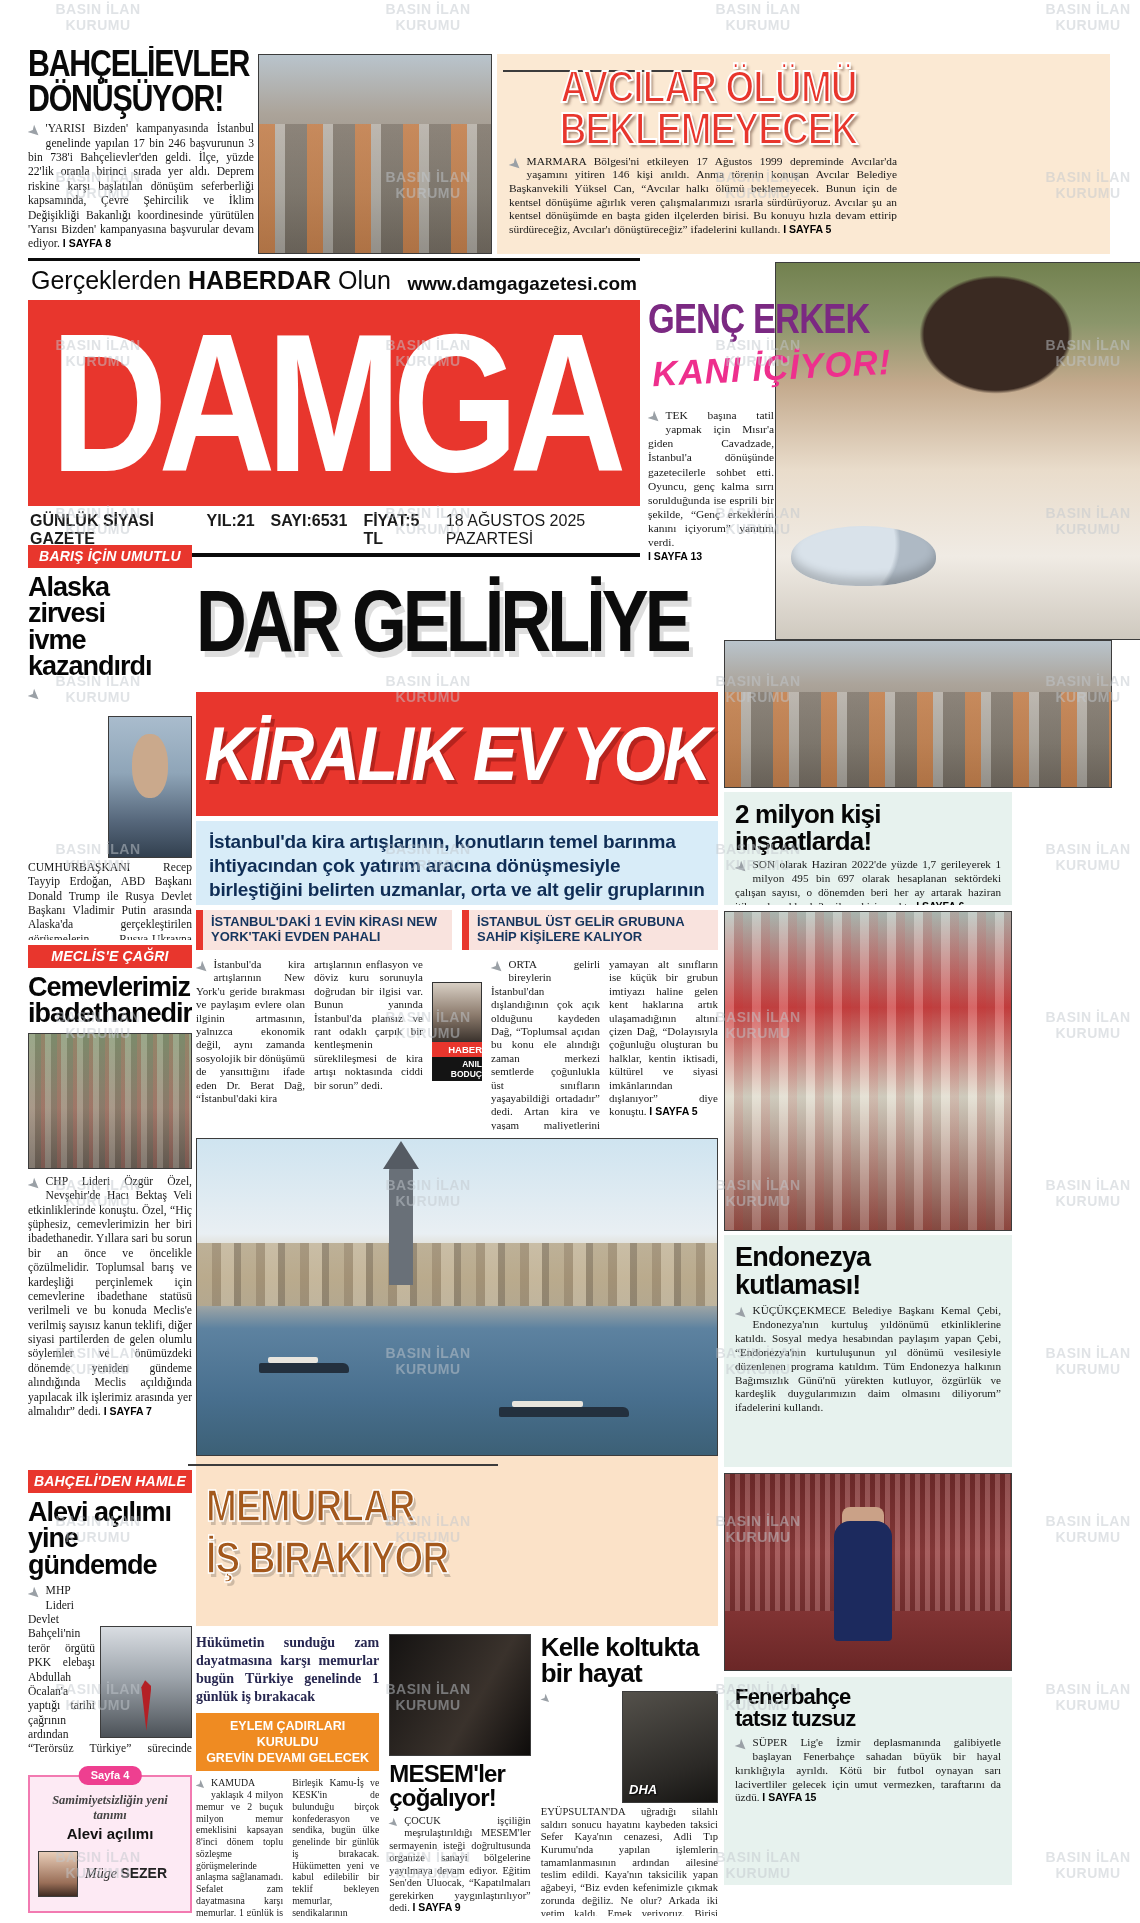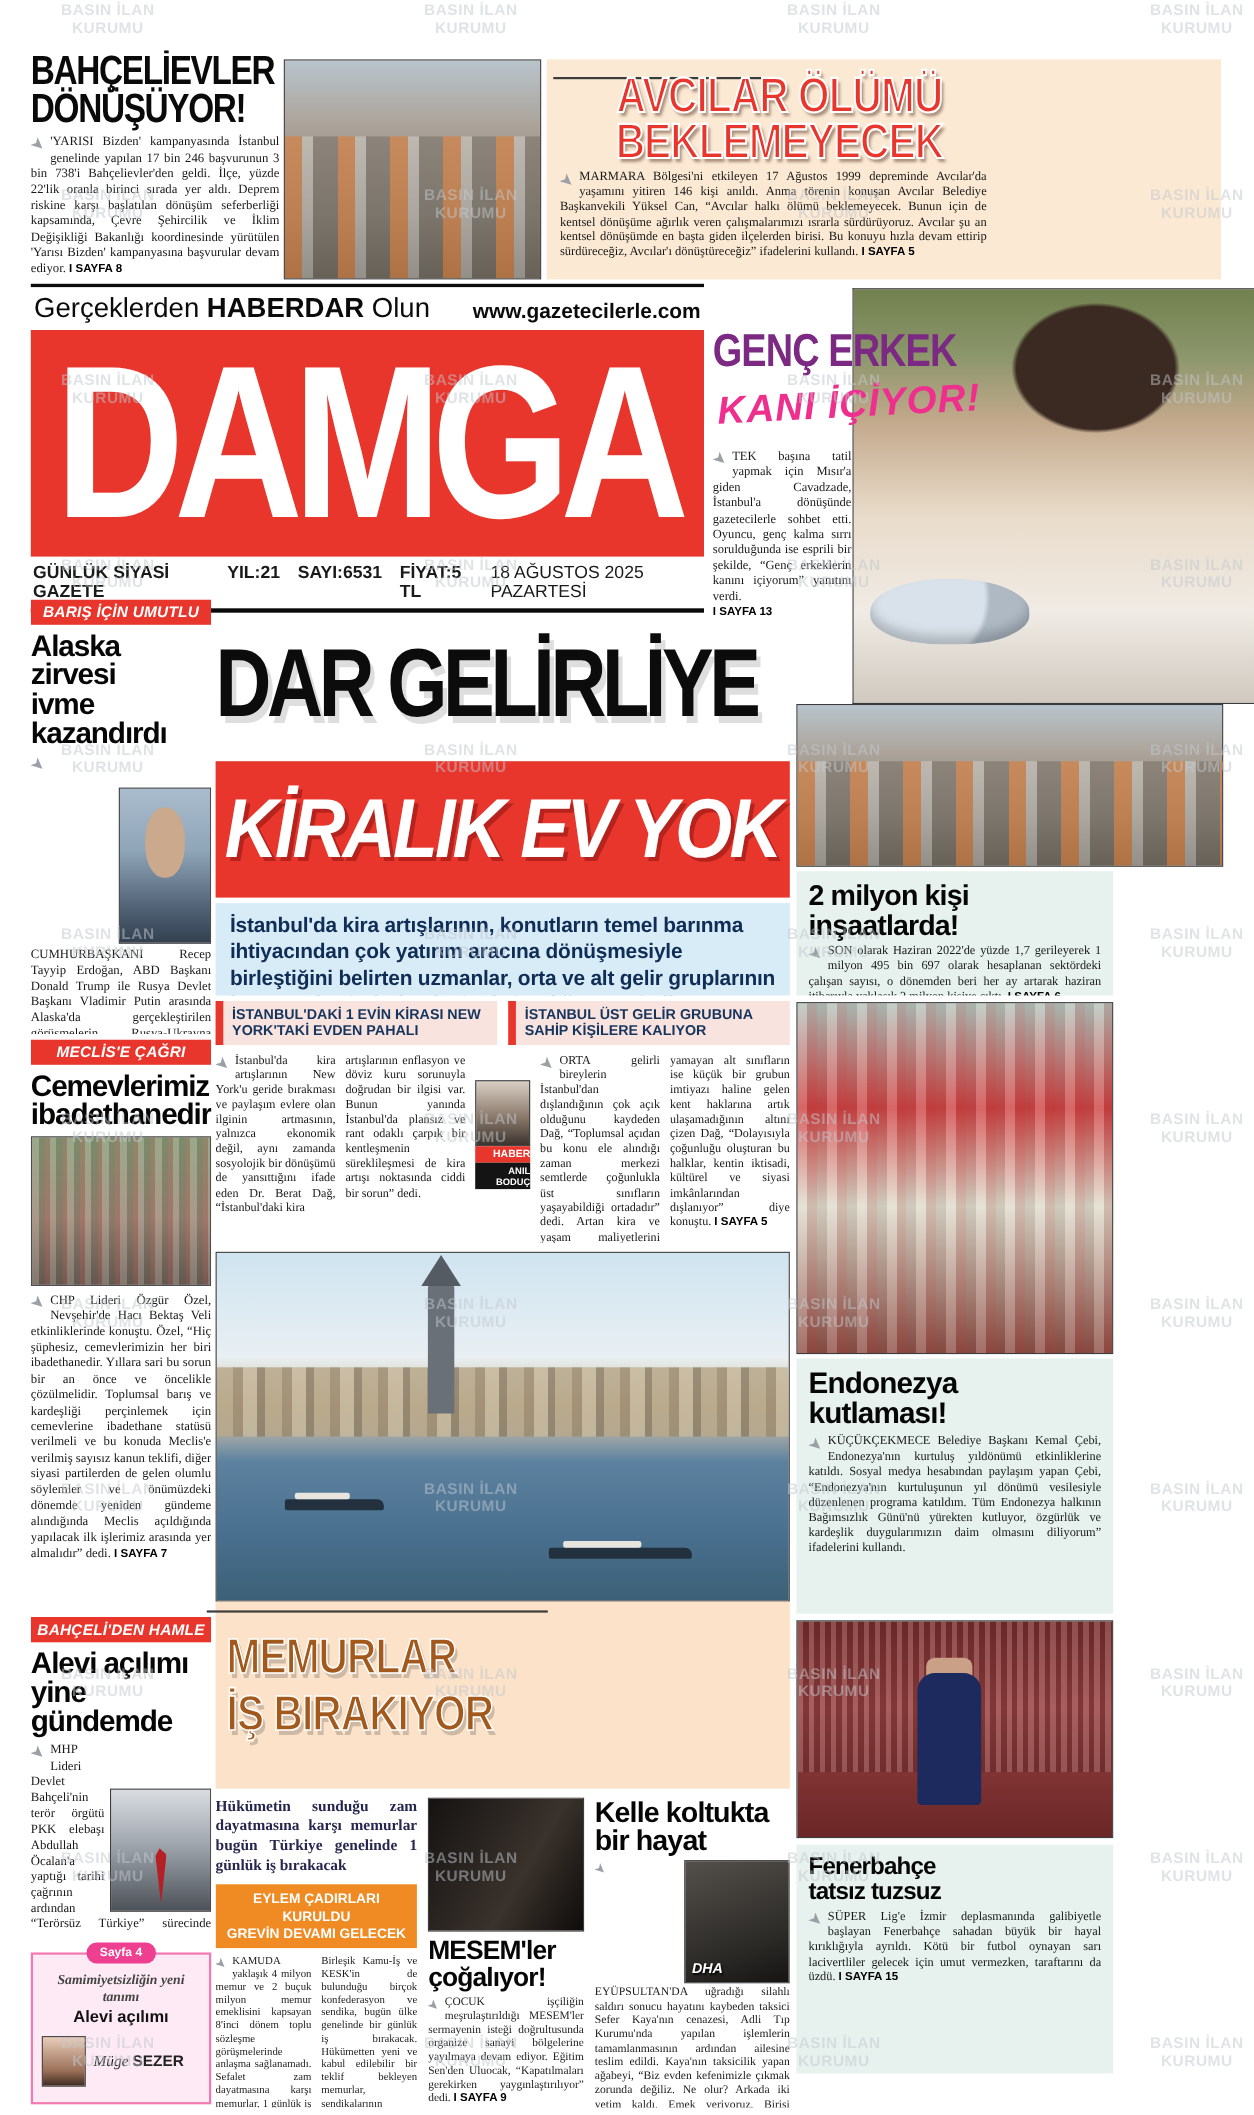--- a/index.html
+++ b/index.html
@@ -355,21 +355,21 @@
     </div>
   </section>
 
   <header class="abs" style="left:28px;top:258px;width:612px">
     <div class="mh-top">
       <div class="mh-tag">
         <span>Gerçeklerden</span>
         <b>HABERDAR</b>
         <span>Olun</span>
       </div>
-      <div class="mh-web">www.gazetecilerle.com</div>
+      <div class="mh-web">www.damgagazetesi.com</div>
     </div>
     <div class="logo-box">
       <div class="logo">DAMGA</div>
     </div>
     <div class="mh-info">
       <span class="t1">GÜNLÜK SİYASİ GAZETE</span>
       <span class="t2">YIL:21</span>
       <span class="t2">SAYI:6531</span>
       <span class="t2">FİYAT:5 TL</span>
       <span class="dt">18 AĞUSTOS 2025 PAZARTESİ</span>

